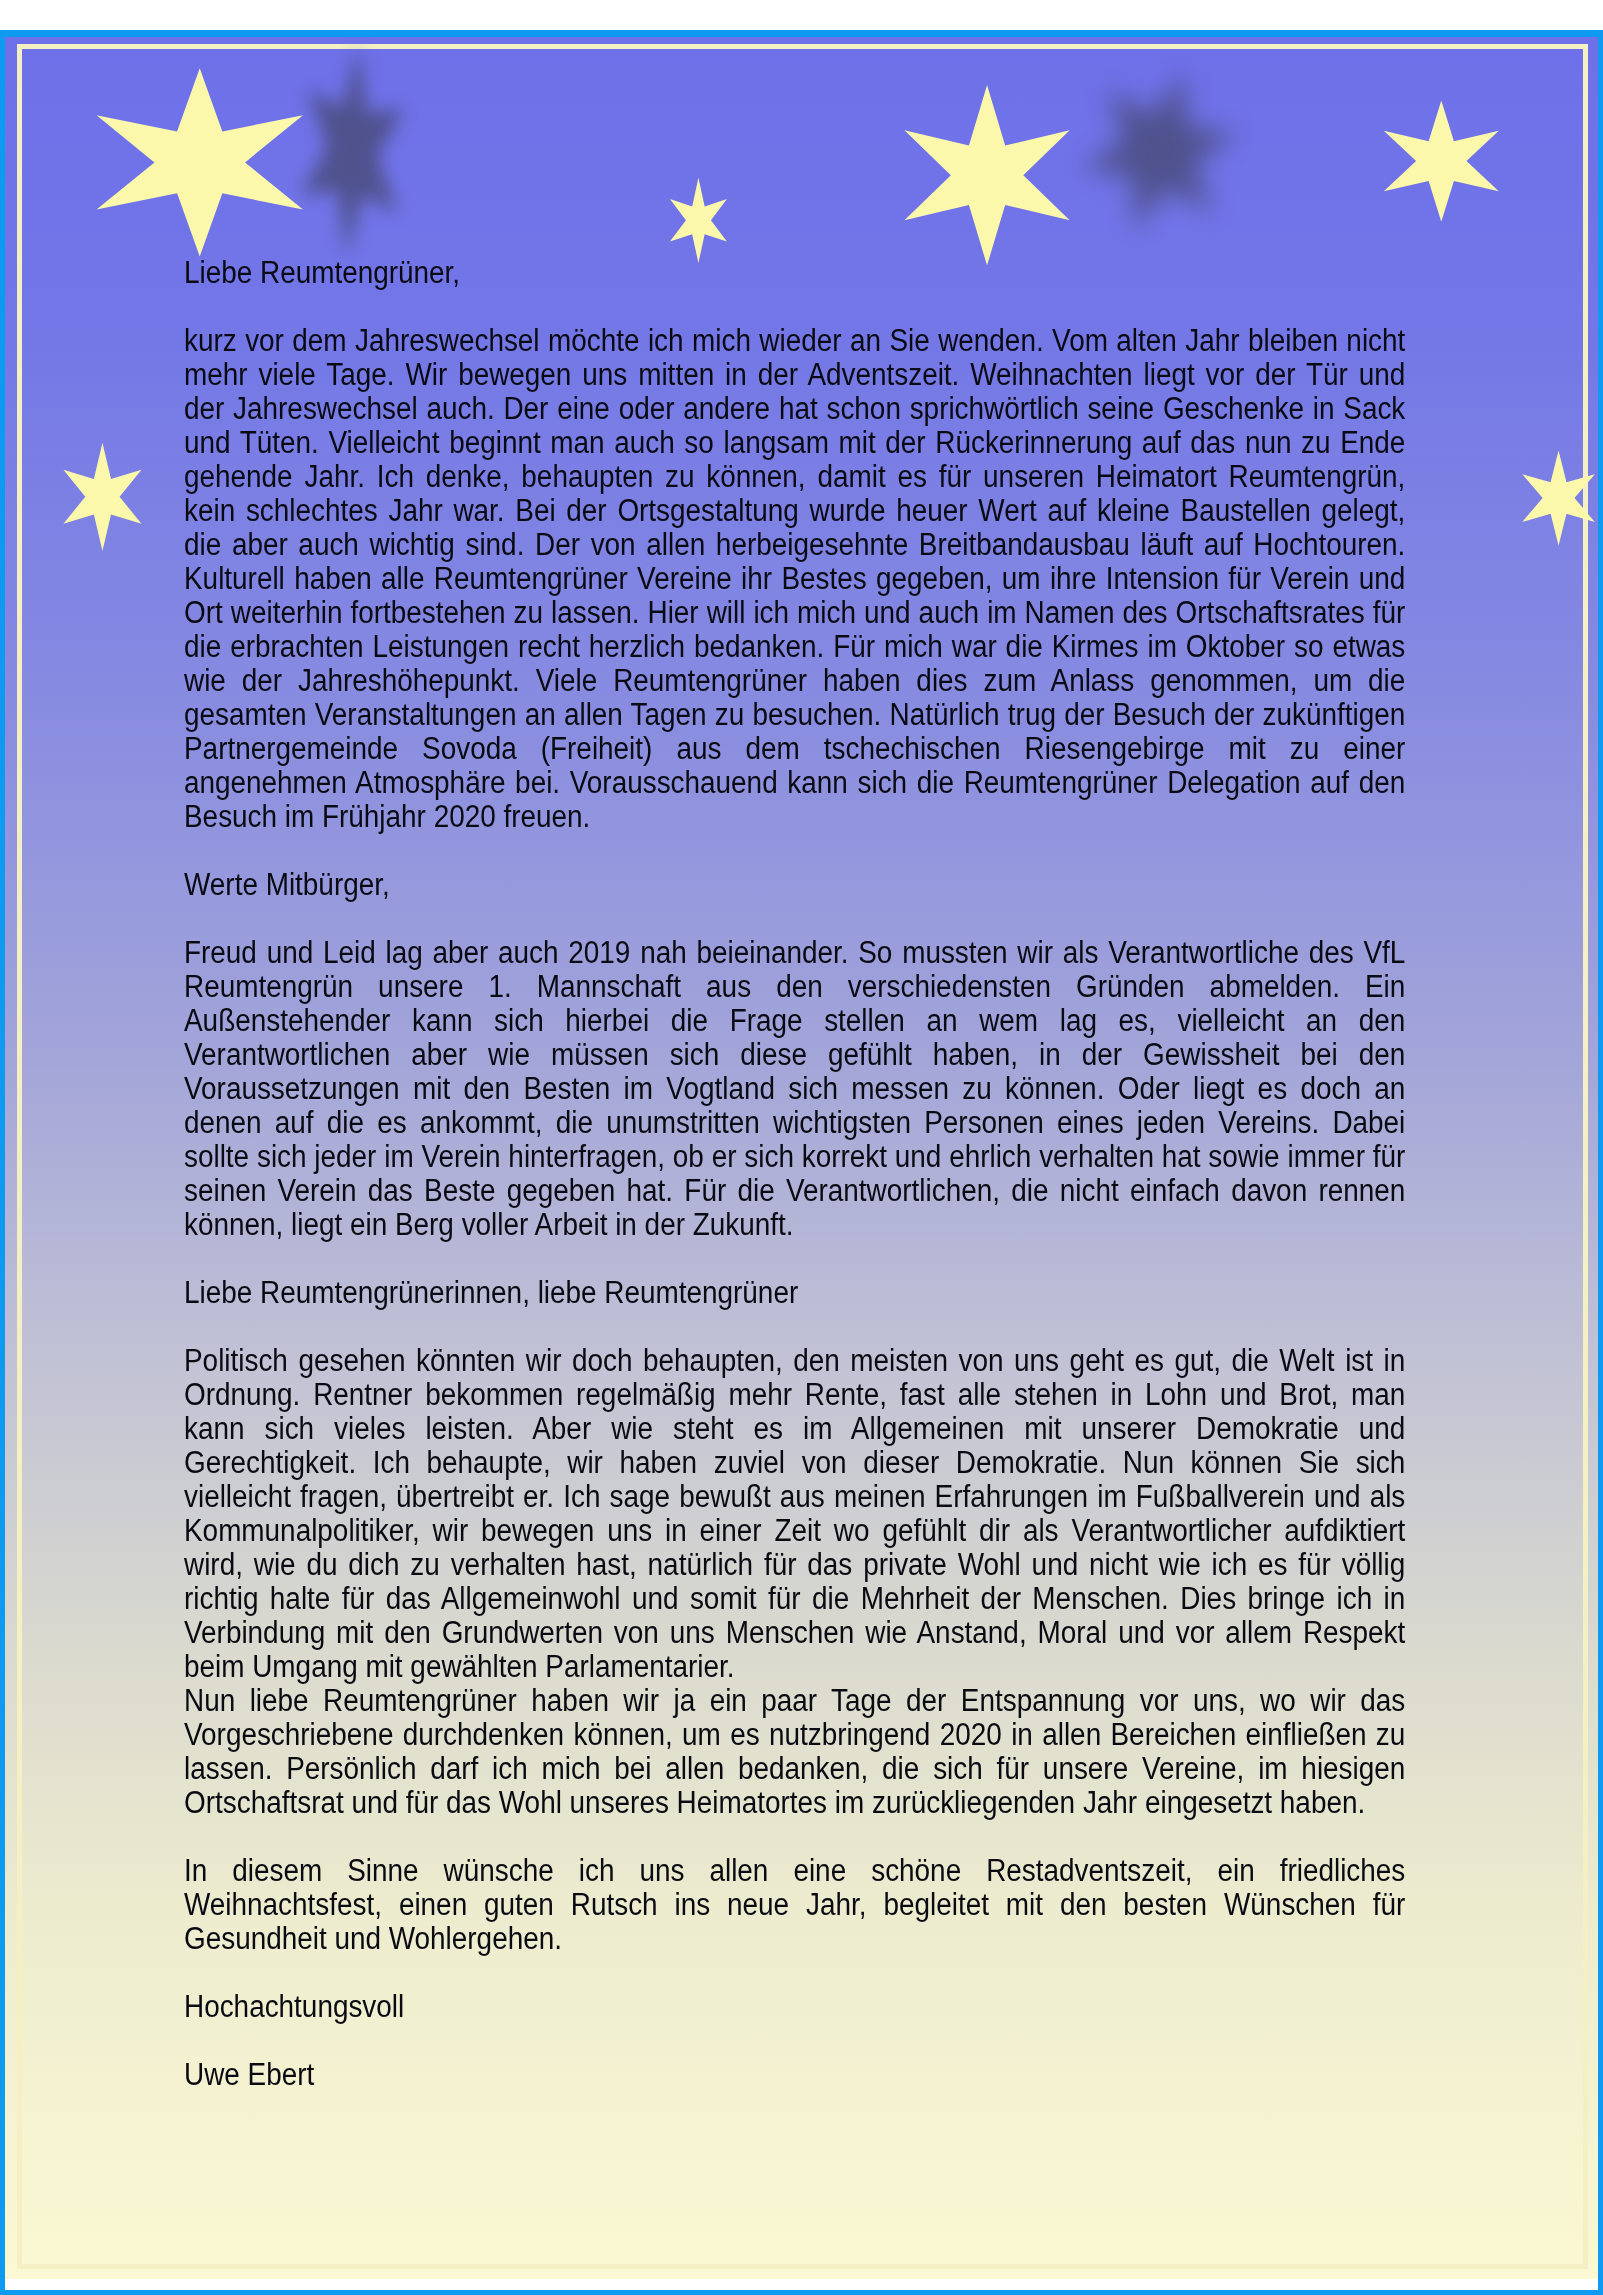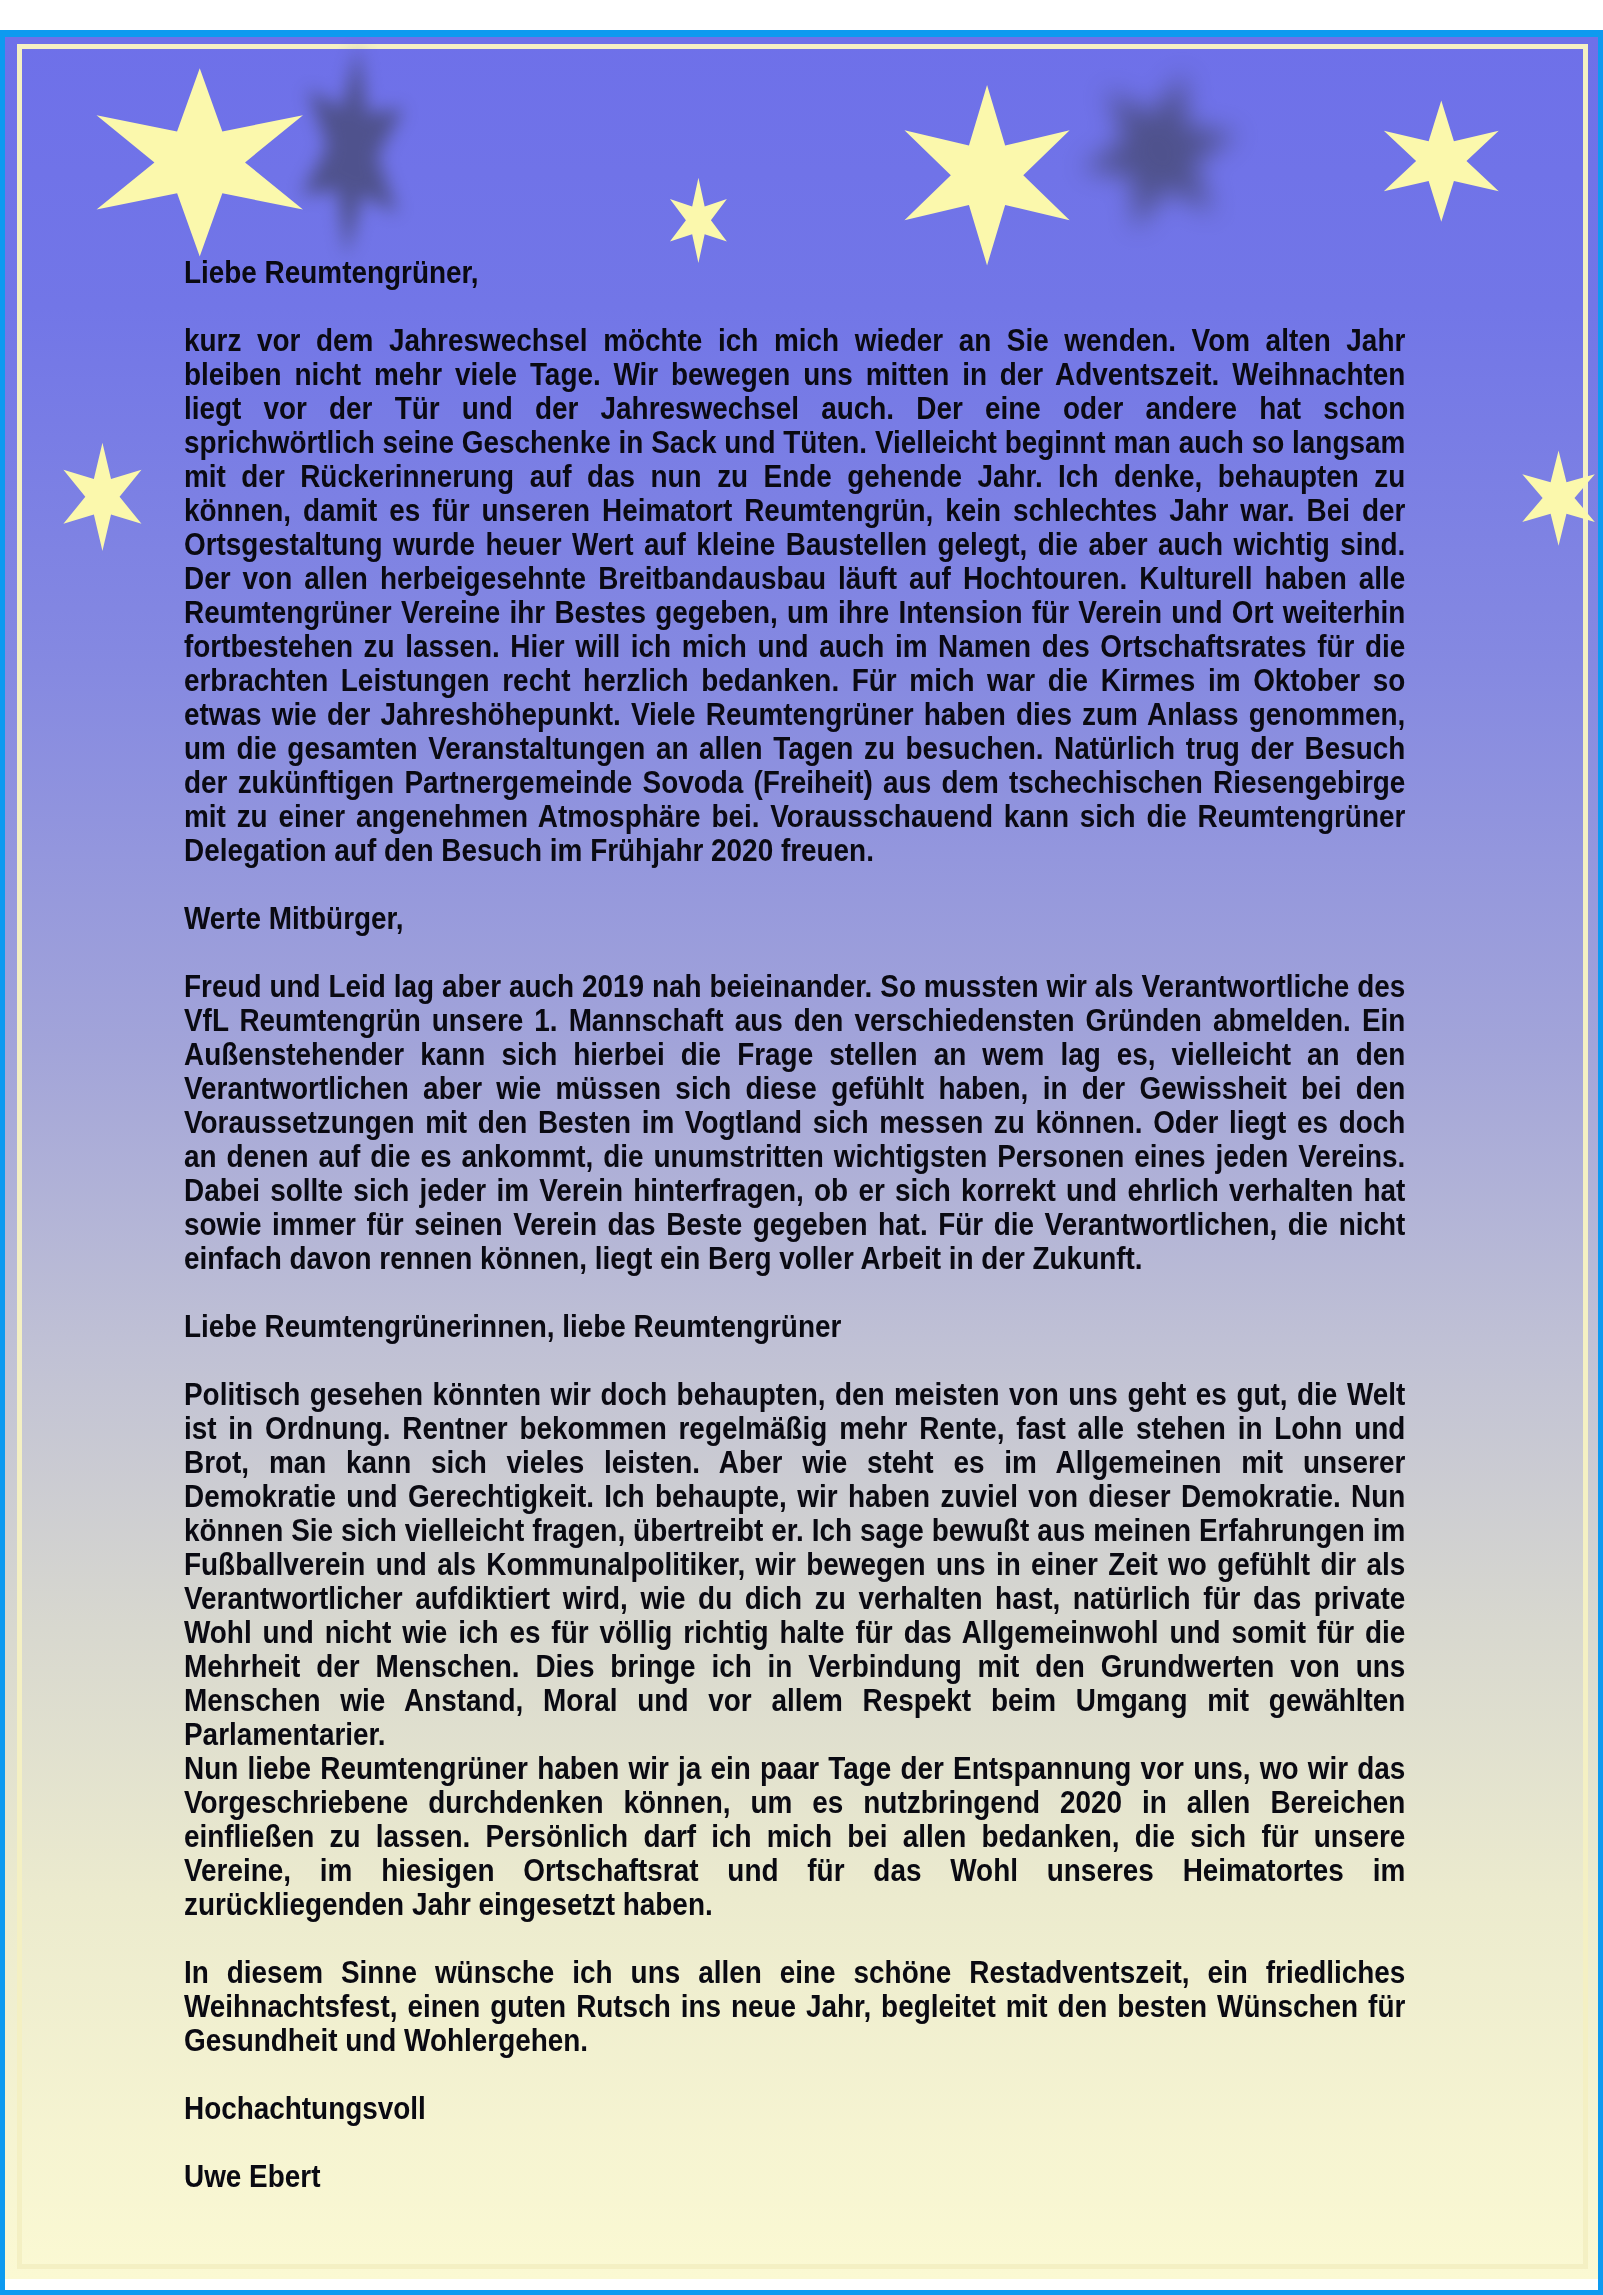--- a/index.html
+++ b/index.html
@@ -1,21 +1,21 @@
 <!DOCTYPE html>
 <html style="font-size:10.3px"><head>
 <meta charset="utf-8">
 <style>
   html,body{margin:0;padding:0;}
   body{
     width:1603px;height:2295px;position:relative;overflow:hidden;
     background:#ffffff;
     font-family:"Liberation Sans", sans-serif;
   }
-  .page{position:absolute;inset:0;width:1603px;height:2295px;overflow:hidden;font-weight:bold;}
+  .page{position:absolute;inset:0;width:1603px;height:2295px;overflow:hidden;}
   
   .content-bg{
     position:absolute;left:5.2px;top:37px;width:1593px;height:2242px;
     background:linear-gradient(180deg,
       var(--grad-0) 0%, var(--grad-1) 12%, var(--grad-2) 28%,
       var(--grad-3) 45%, var(--grad-4) 58%, var(--grad-5) 71%,
       var(--grad-6) 83%, var(--grad-7) 100%);
     overflow:hidden;
   }
   

